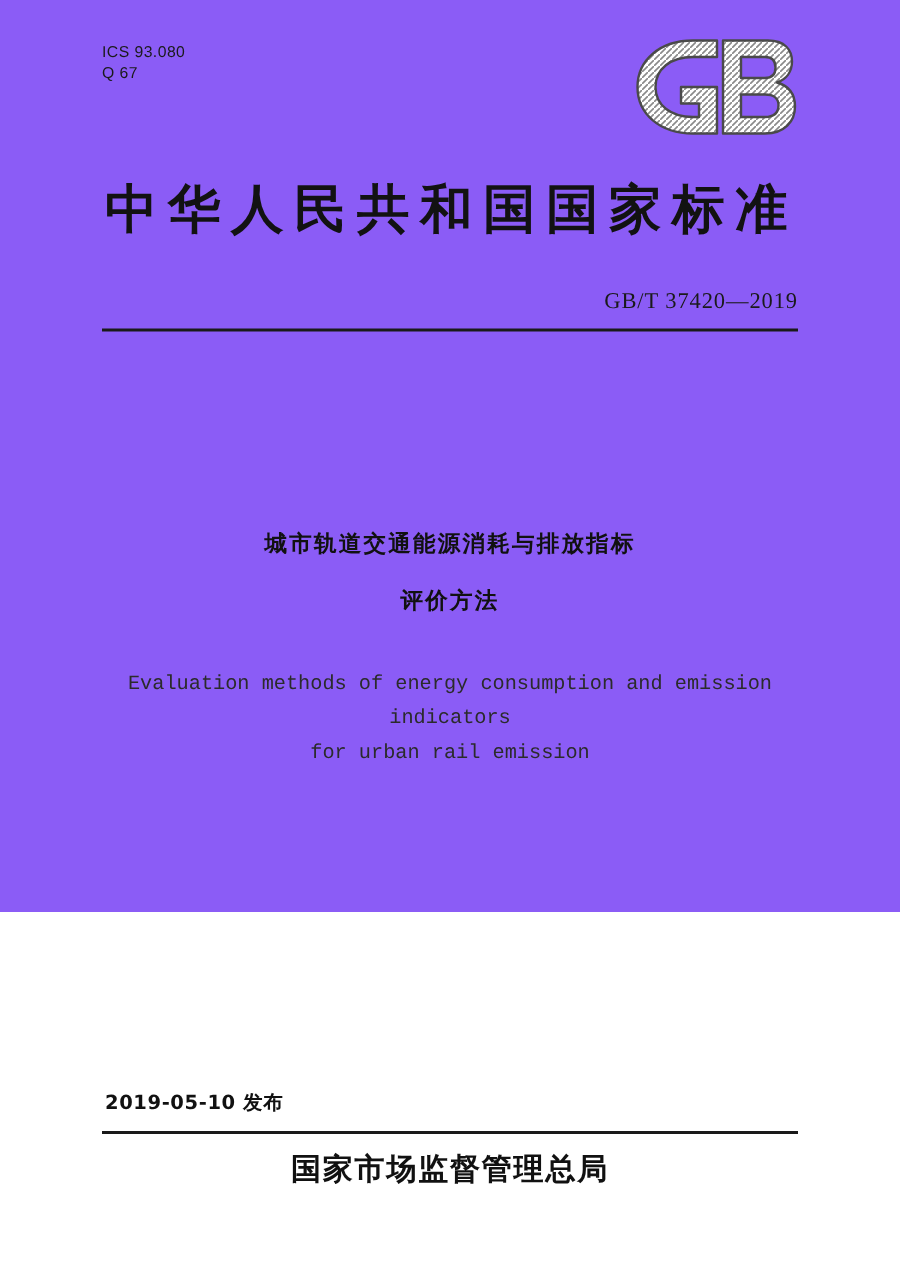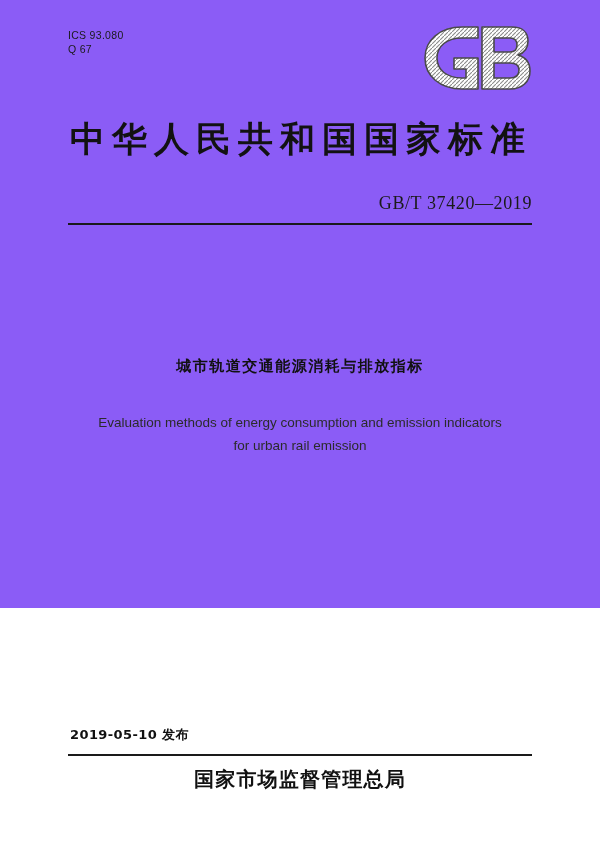--- a/index.html
+++ b/index.html
@@ -62,21 +62,21 @@
     font-size: 35px;
     letter-spacing: 7px;
     color: #121212;
     white-space: nowrap;
   }
 
   .std-no {
     margin-top: 30px;
     text-align: right;
     font-family: "Liberation Serif", serif;
-    font-size: 18px;
+    font-size: 15px;
     letter-spacing: 0.6px;
     color: #1a1a1a;
   }
 
   .rule-top {
     margin-top: 9px;
     border-top: 2.2px solid #1a1a1a;
     width: 100%;
   }
 
@@ -88,21 +88,21 @@
   .cn-title {
     font-family: "DejaVu Sans", sans-serif;
     font-weight: bold;
     font-size: 15px;
     line-height: 38px;
     letter-spacing: 1.5px;
     color: #111111;
   }
   .en-title {
     margin-top: 26px;
-    font-family: Liberation Sans, sans-serif;
+    font-family: Liberation Mono, monospace;
     font-size: 13.5px;
     line-height: 23px;
     color: #2b2b2b;
   }
 
   
   .footer {
     position: absolute;
     left: 0;
     right: 0;
@@ -215,20 +215,21 @@
     </div>
 
     <div class="nat-title">中华人民共和国国家标准</div>
 
     <div class="std-no">GB/T 37420—2019</div>
 
     <div class="rule-top"></div>
 
     <div class="title-area">
       <div class="cn-title">城市轨道交通能源消耗与排放指标</div>
+      <div class="cn-title">评价方法</div>
       <div class="en-title">Evaluation methods of energy consumption and emission indicators</div>
       <div class="en-title" style="margin-top:0">for urban rail emission</div>
     </div>
 
     <div class="footer">
       <div class="dates">
         <span class="date-left">2019-05-10 发布</span>
       </div>
       <div class="rule-bottom"></div>
       <div class="issuers">

